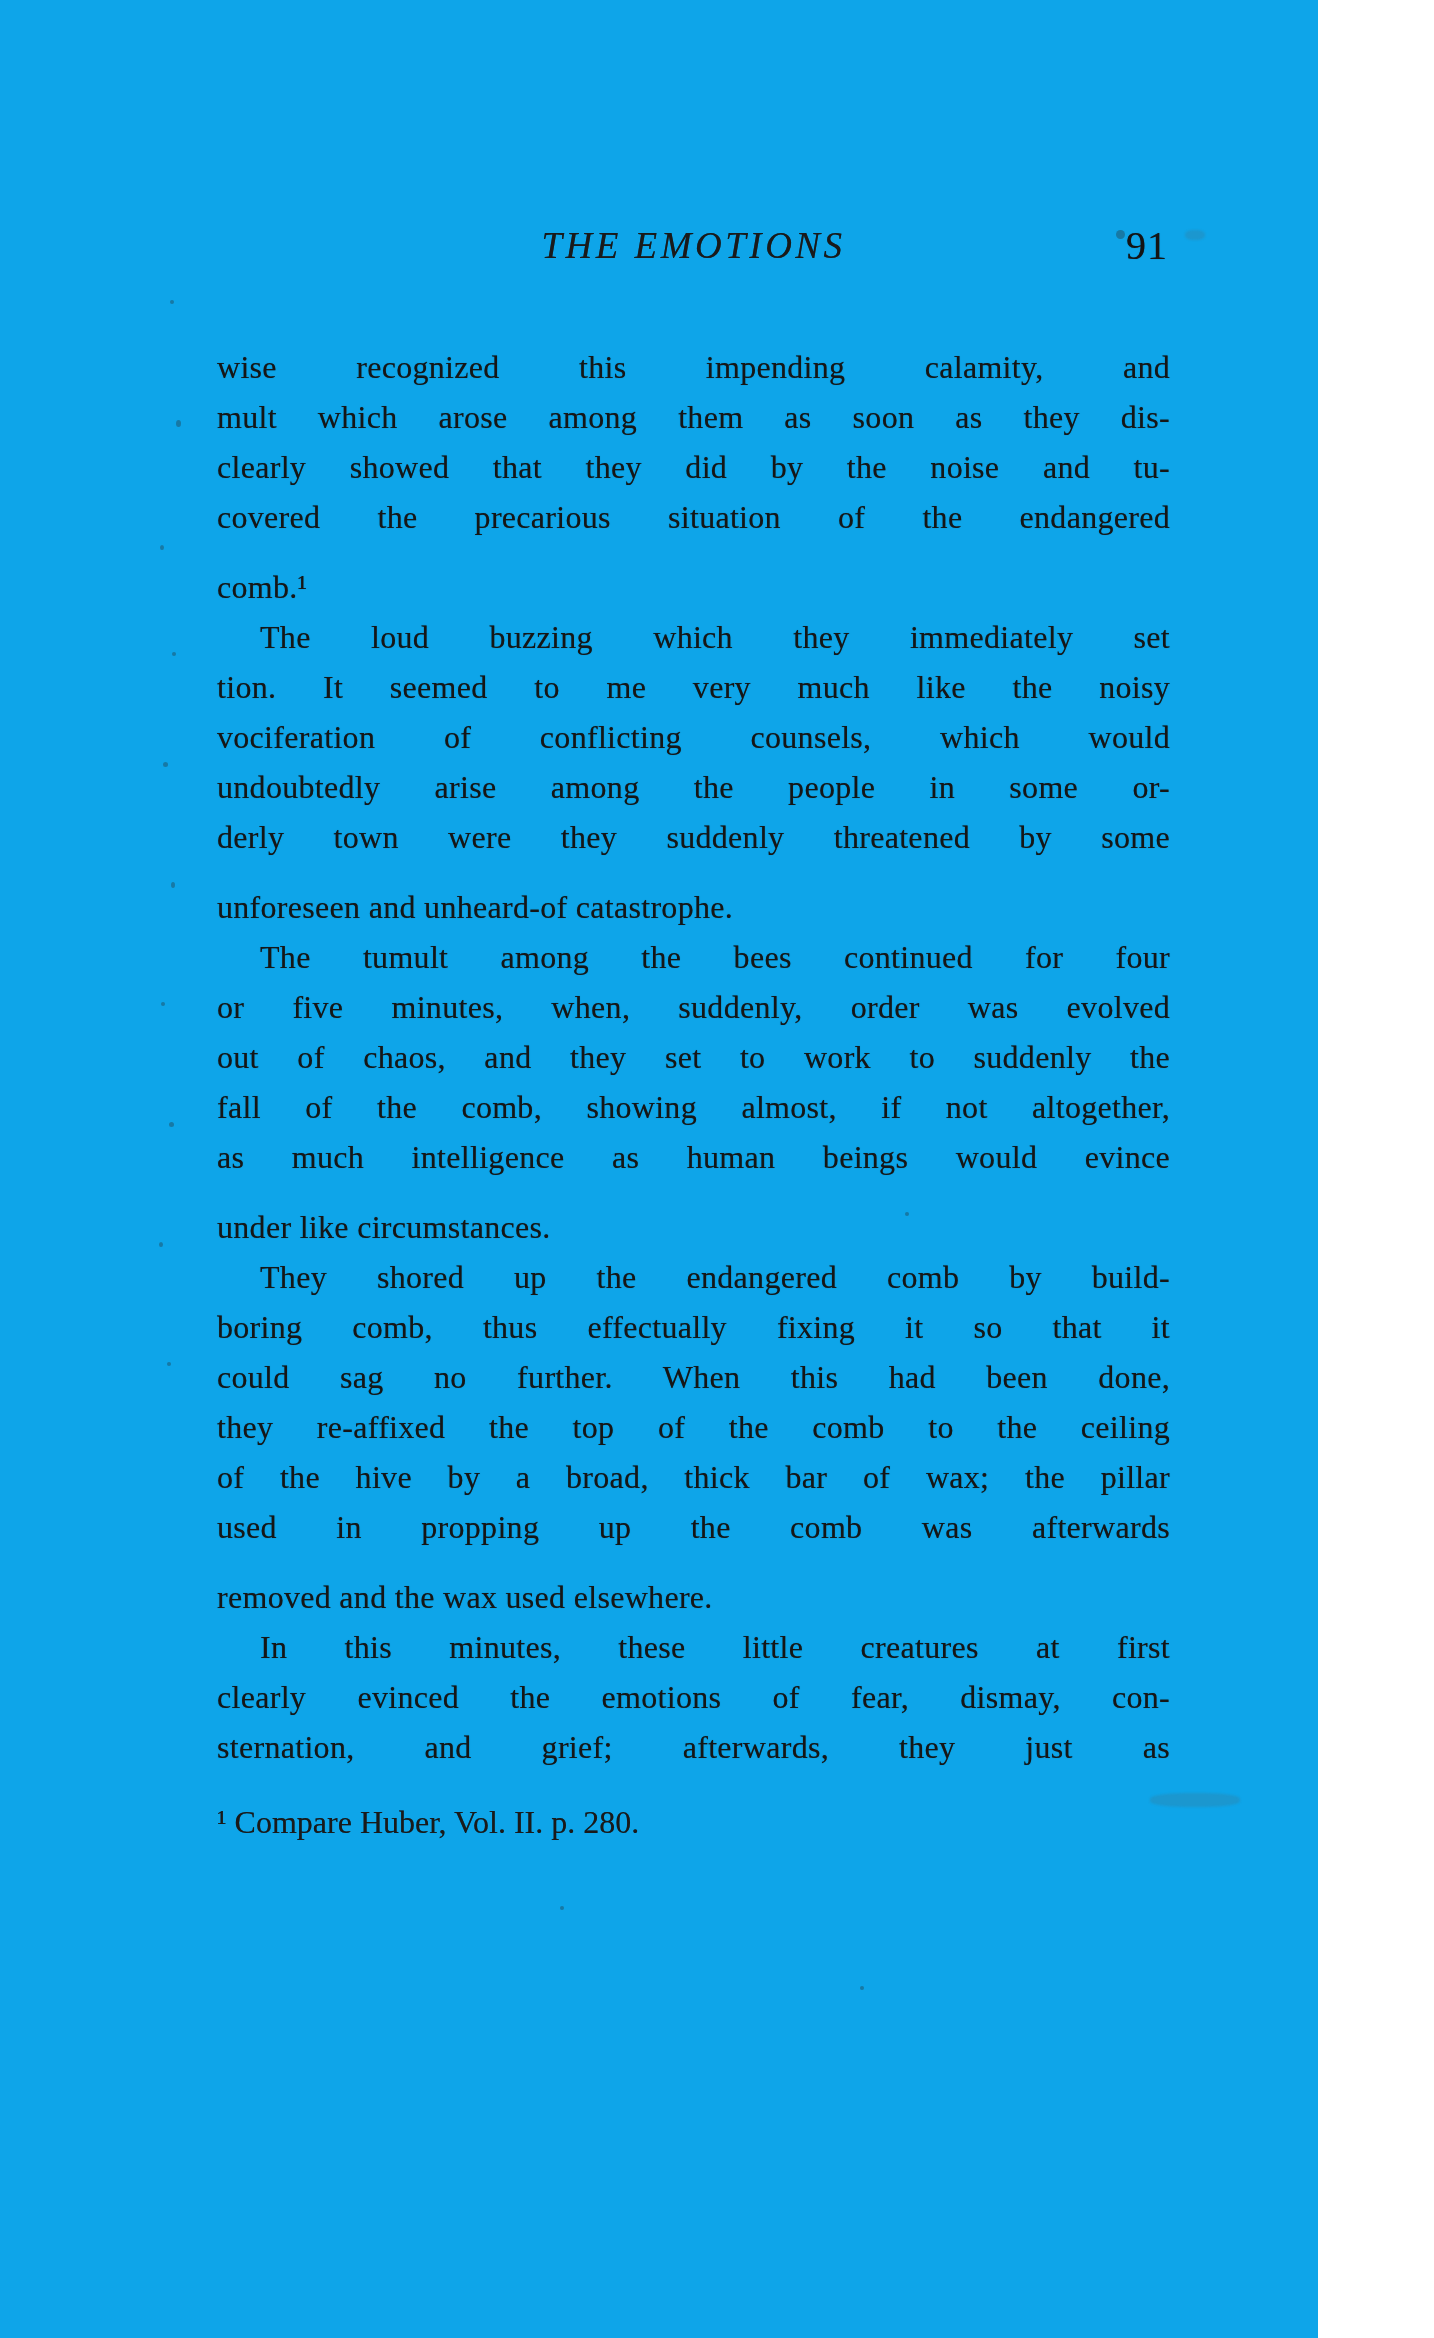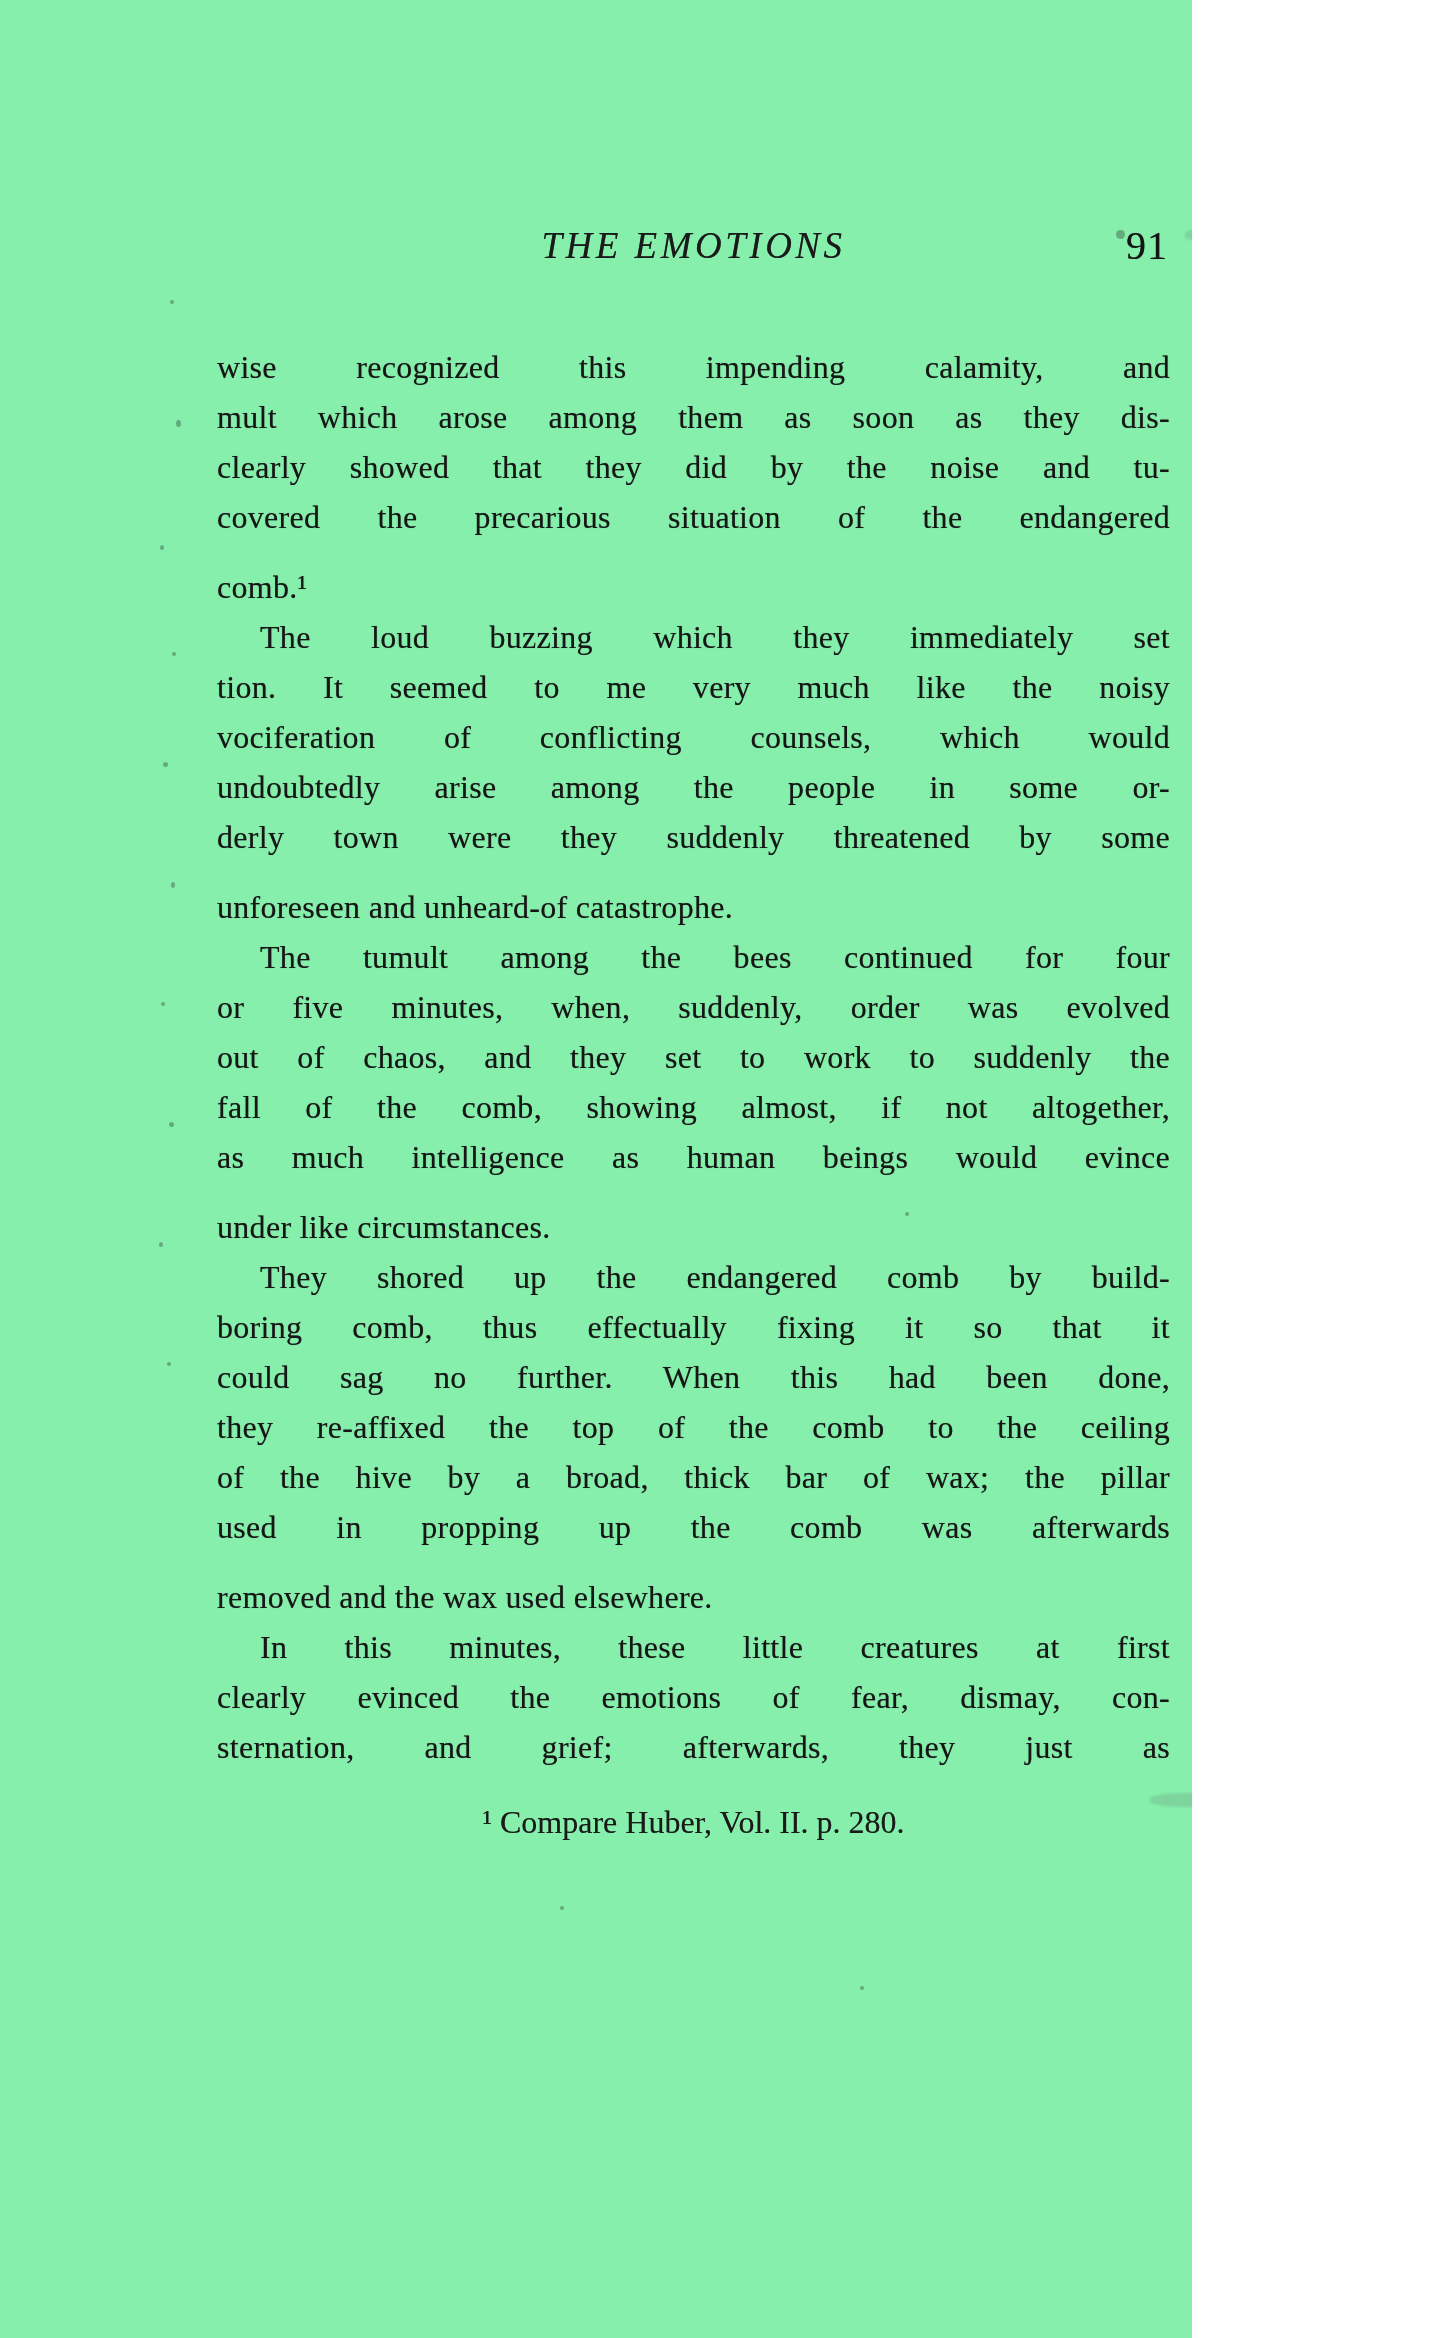--- a/index.html
+++ b/index.html
@@ -2,23 +2,23 @@
 <html><head>
 <meta charset="utf-8">
 <style>
   html, body {
     margin: 0;
     padding: 0;
     background: #ffffff;
   }
   .page {
     position: relative;
-    width: 1192px;
+    width: 1318px;
     height: 2338px;
-    background: #86efac;
+    background: #0ea5e9;
     overflow: hidden;
     font-family: "Liberation Serif", "DejaVu Serif", serif;
     color: #171717;
     text-decoration: underline;
   }
   .header {
     position: absolute;
     top: 224px;
     left: 217px;
     width: 953px;
@@ -63,21 +63,20 @@
     margin-top: 20px;
   }
   .line.indent {
     text-indent: 43px;
   }
   .footnote {
     position: absolute;
     top: 1802px;
     left: 217px;
     width: 953px;
-    text-align: center;
     font-size: 32px;
     line-height: 40px;
     color: #1a1a1a;
     text-shadow: 0 0 0.6px rgba(10,10,10,0.5);
   }
   
   .speck {
     position: absolute;
     background: rgba(40,40,40,0.35);
     border-radius: 50%;

